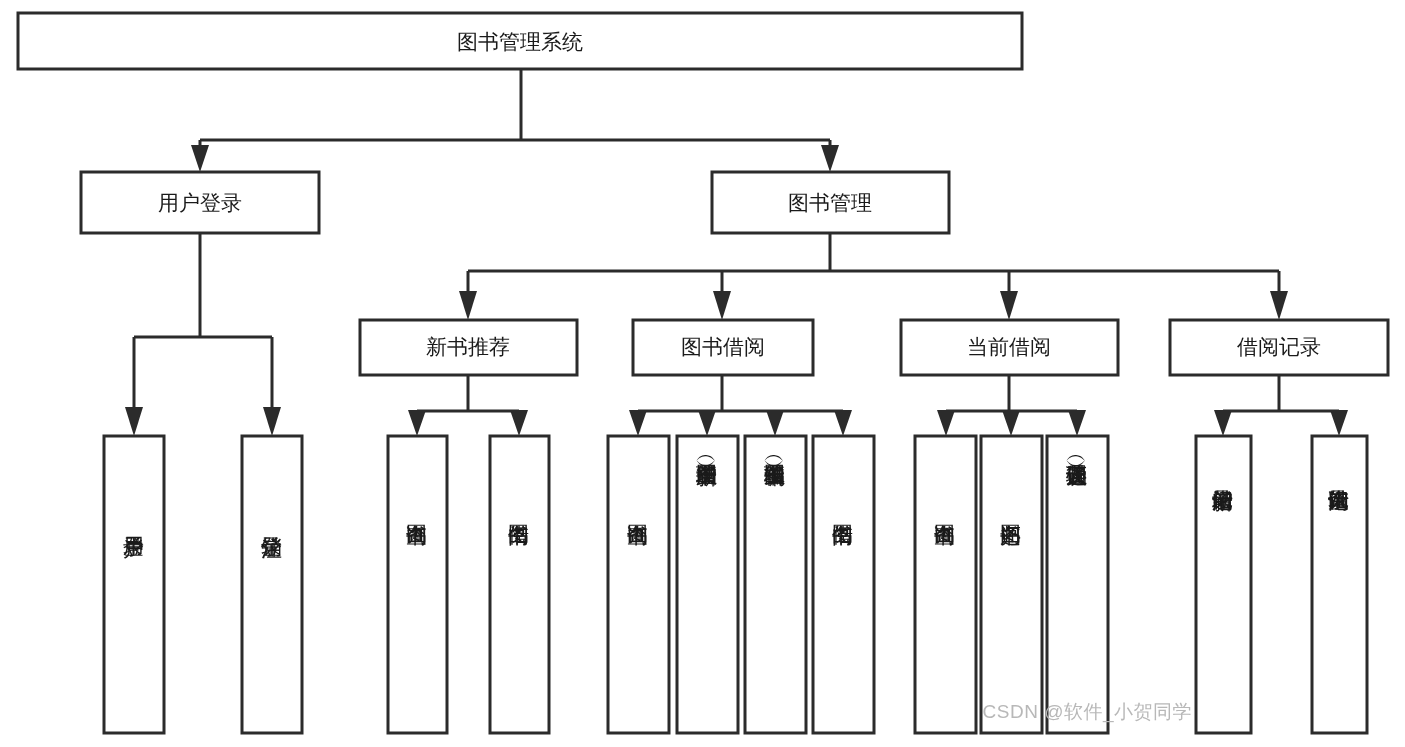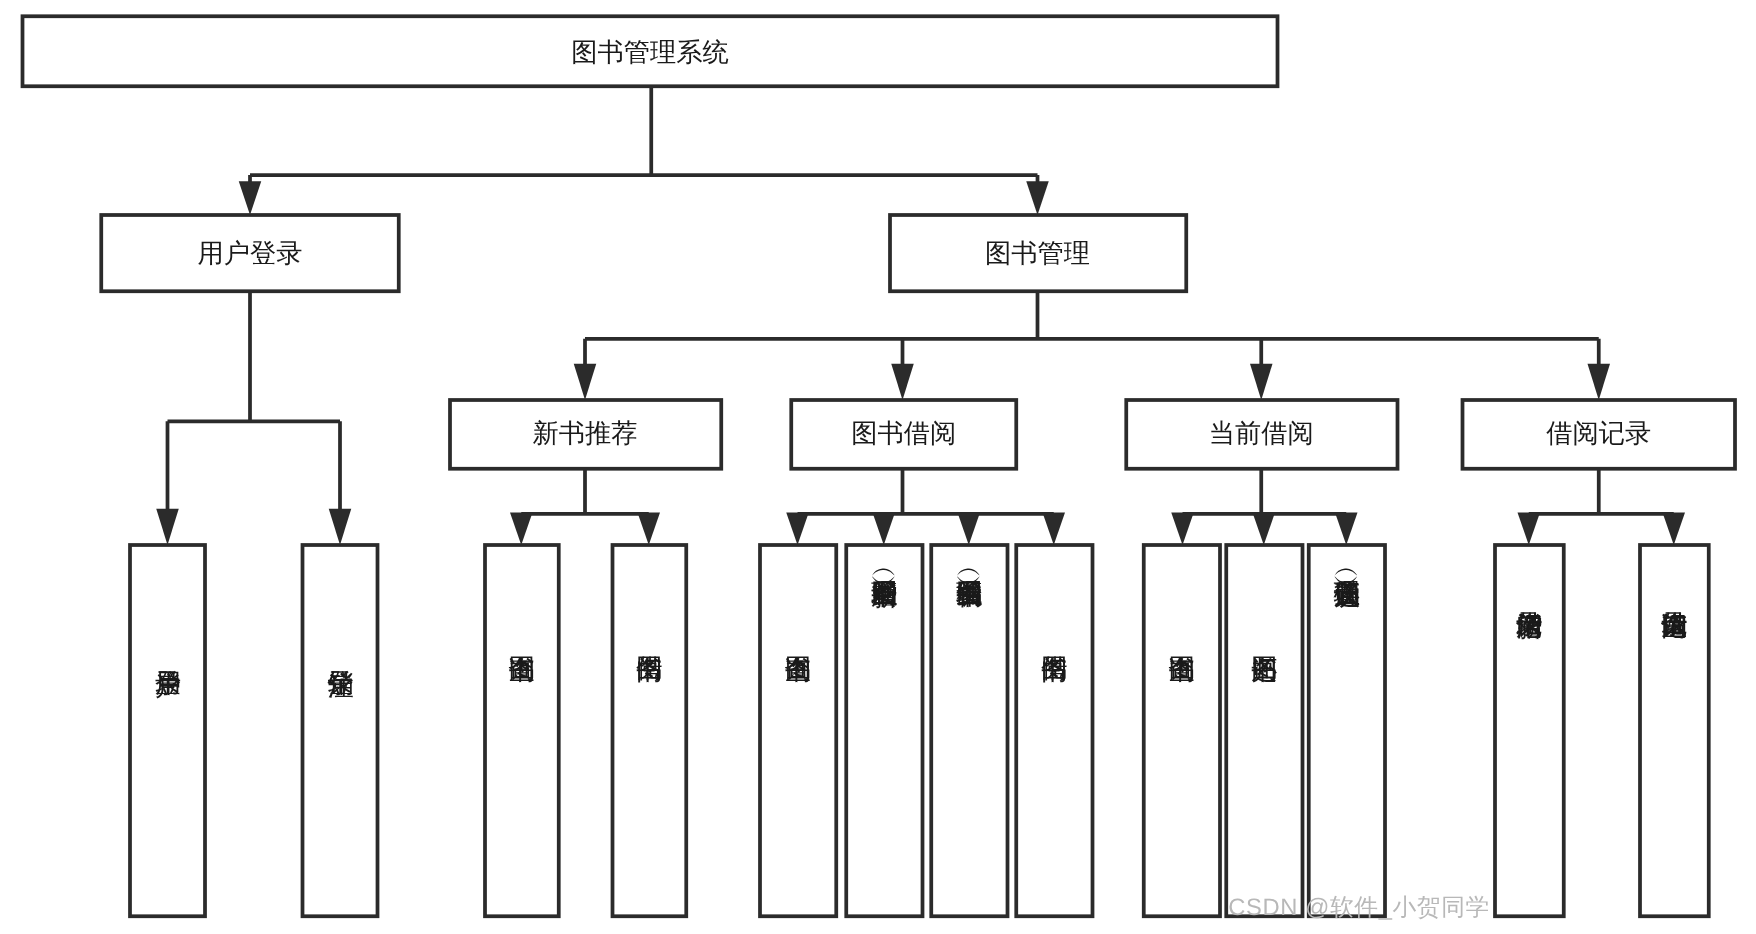--- a/index.html
+++ b/index.html
@@ -45,21 +45,21 @@
   }
   .node-label-v {
     font-family: "Liberation Sans", "DejaVu Sans", sans-serif;
     font-size: 21px;
     fill: #1a1a1a;
     text-anchor: middle;
   }
   .watermark {
     position: absolute;
     right: 8px;
-    bottom: 8px;
+    bottom: 22px;
     font-family: "Liberation Sans", "DejaVu Sans", sans-serif;
     font-size: 19px;
     color: #b8b8b8;
     letter-spacing: 0.5px;
     white-space: nowrap;
     pointer-events: none;
   }
 </style>
 </head>
 <body>

